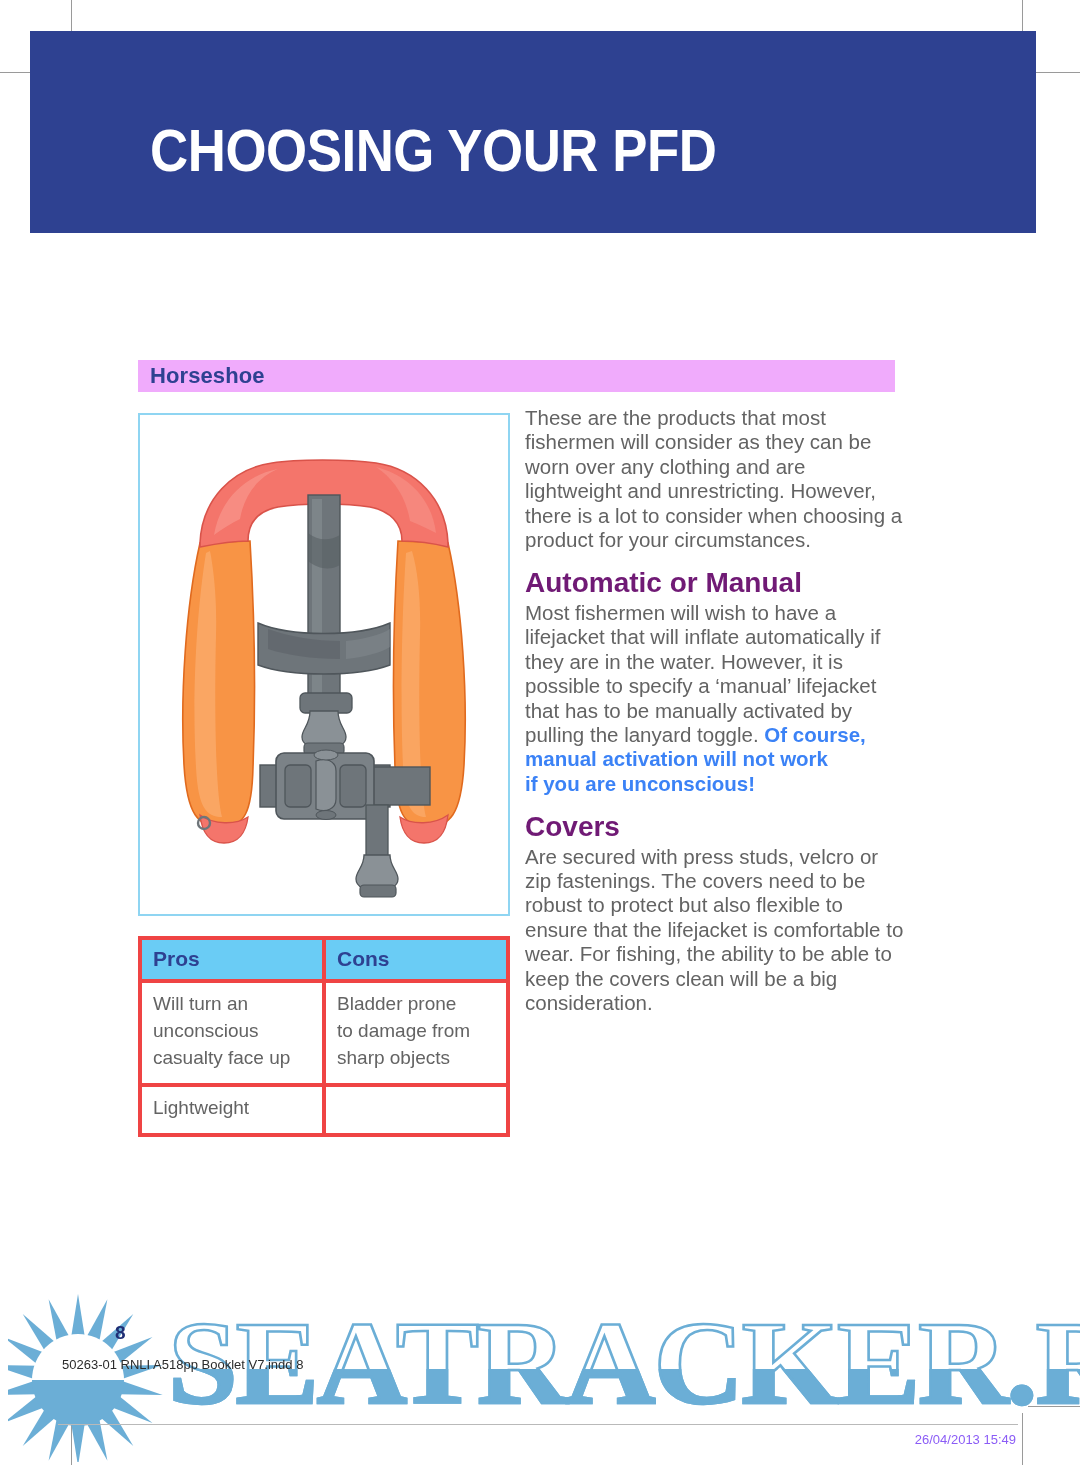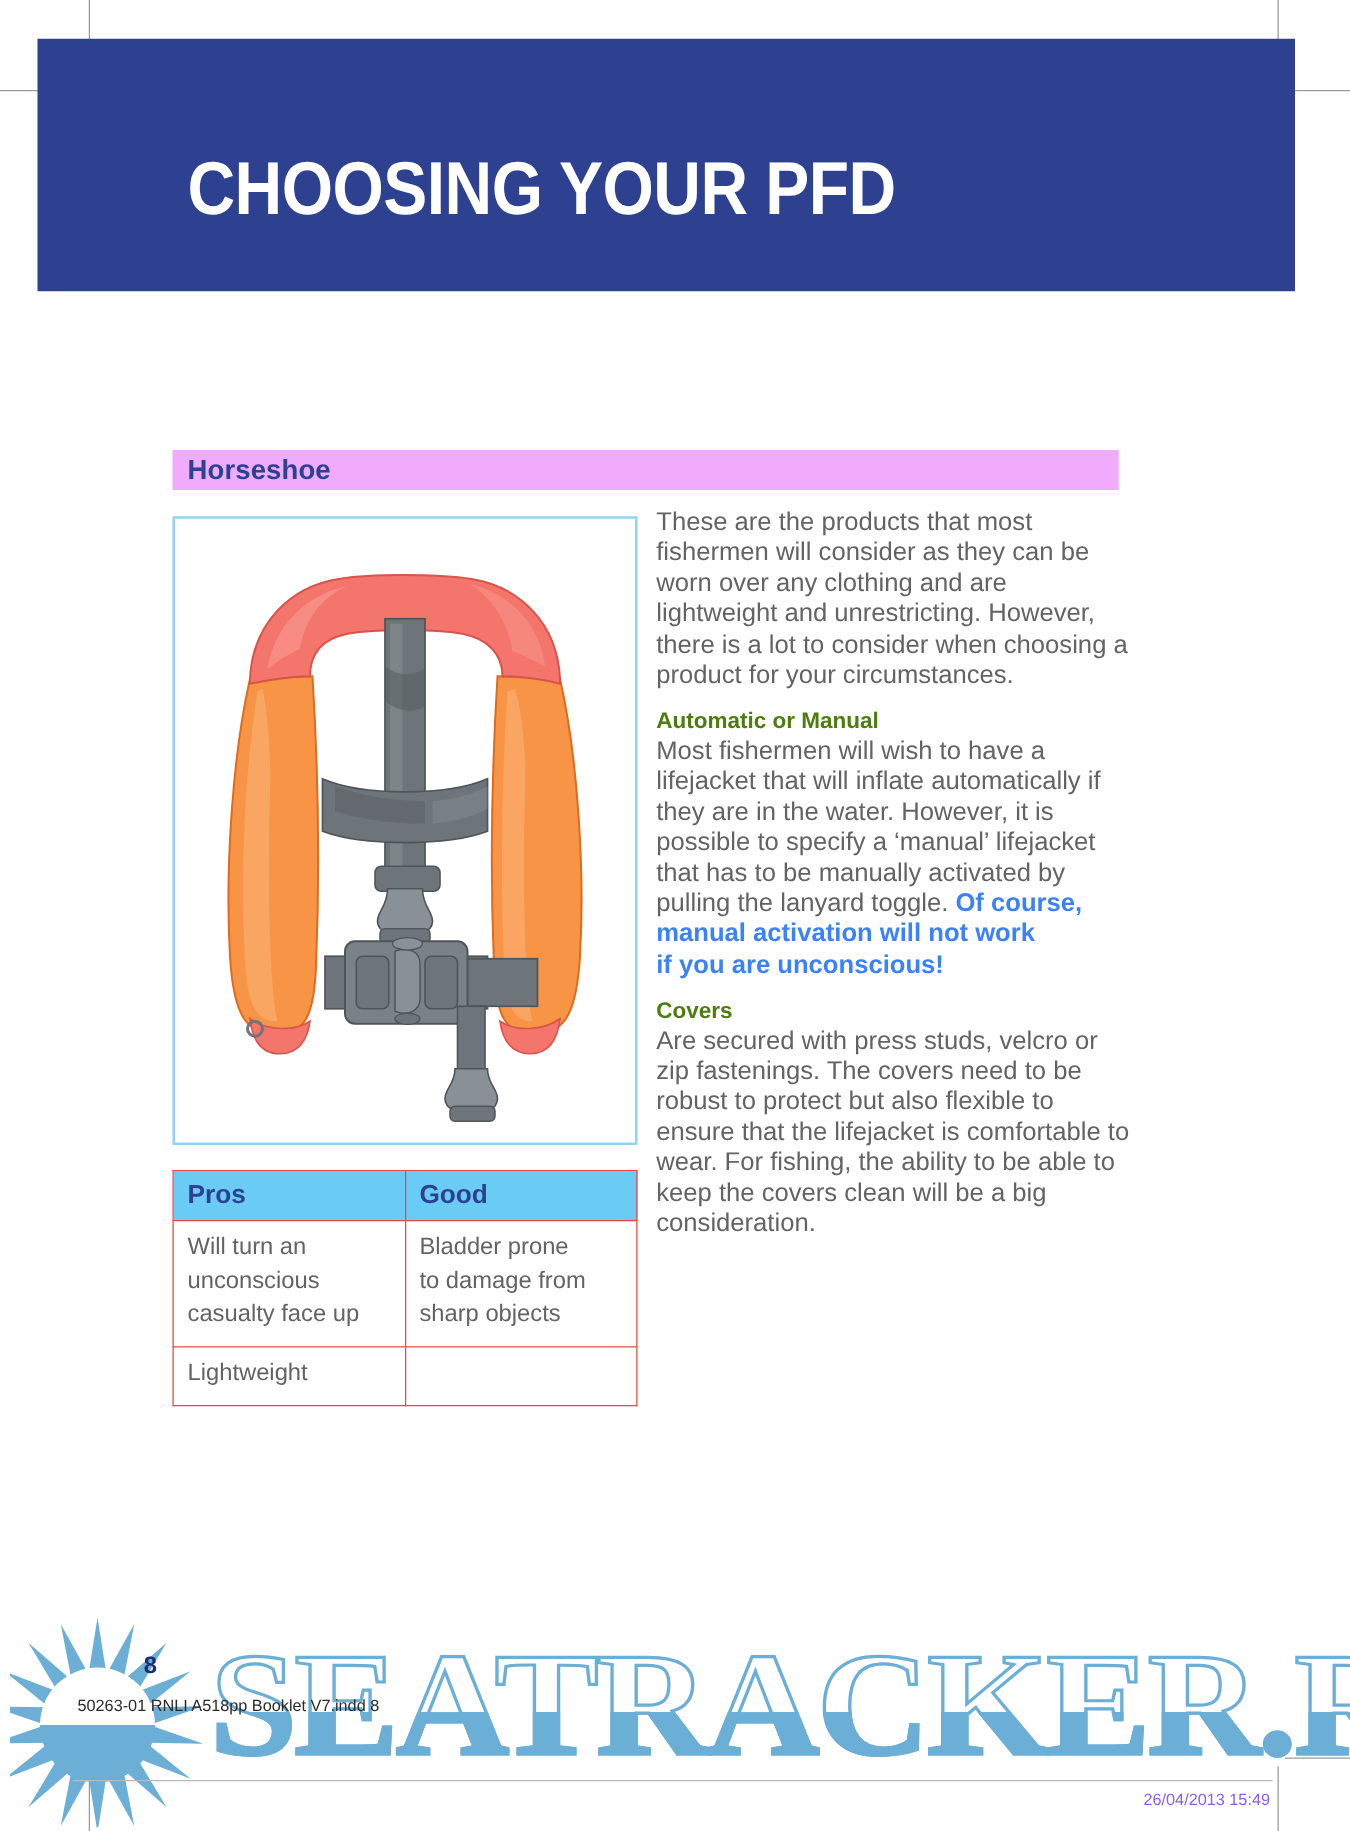--- a/index.html
+++ b/index.html
@@ -82,21 +82,21 @@
   #pros-cons-table {
     position: absolute;
     left: 138px;
     top: 936px;
     width: 372px;
     border-collapse: collapse;
     table-layout: fixed;
   }
   #pros-cons-table th,
   #pros-cons-table td {
-    border: 1px solid #ef4444;
+    border: 4px solid #ef4444;
     vertical-align: top;
     padding: 8px 11px 11px 11px;
     font-size: 19px;
     line-height: 1.42;
     width: 50%;
   }
   #pros-cons-table th {
     background: #6ACCF5;
     color: #2E4191;
     font-weight: 700;
@@ -118,22 +118,22 @@
     top: 406px;
     width: 382px;
   }
   #text-column p {
     color: #636363;
     font-size: 20.5px;
     line-height: 1.19;
     margin-bottom: 14px;
   }
   #text-column h3 {
-    color: #4d7c0f;
-    font-size: 18px;
+    color: #701a75;
+    font-size: 28px;
     font-weight: 700;
     line-height: 1.2;
     margin-bottom: 1px;
   }
   .emph-red { color: #3b82f6; font-weight: 700; }
   .blk { display: block; }
 
   
   #footer-rule {
     position: absolute;
@@ -262,21 +262,21 @@
       <path d="M224 440 C224 452 216 456 216 464 C216 472 226 476 237 476 C248 476 258 472 258 464
                C258 456 250 452 250 440 Z" fill="#8A9196" stroke="#4F565B" stroke-width="1.3"></path>
       <rect x="220" y="470" width="36" height="12" rx="4" fill="#6E757A" stroke="#4F565B" stroke-width="1.2"></rect>
     </svg>
   </div>
 
   <table id="pros-cons-table">
     <thead>
       <tr>
         <th>Pros</th>
-        <th>Good</th>
+        <th>Cons</th>
       </tr>
     </thead>
     <tbody>
       <tr>
         <td>
           <span class="cellline">Will turn an</span>
           <span class="cellline">unconscious</span>
           <span class="cellline">casualty face up</span>
         </td>
         <td>

